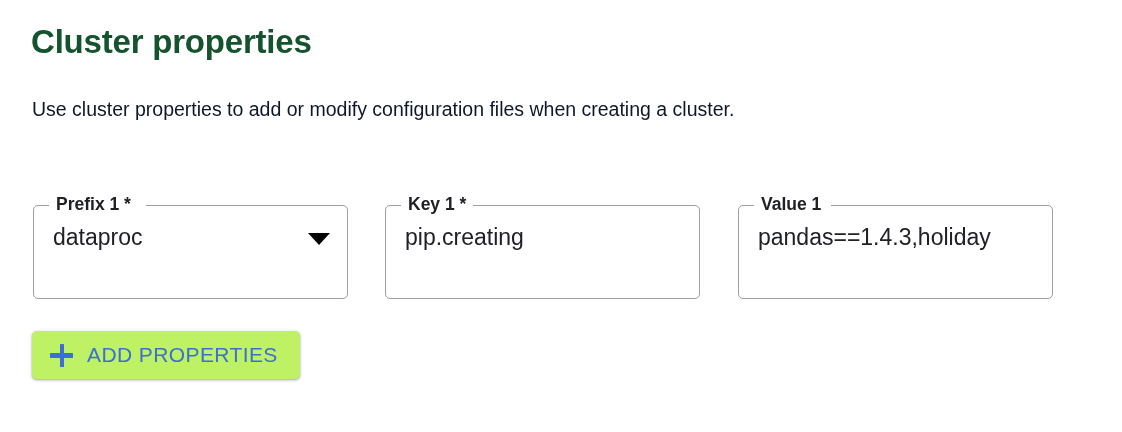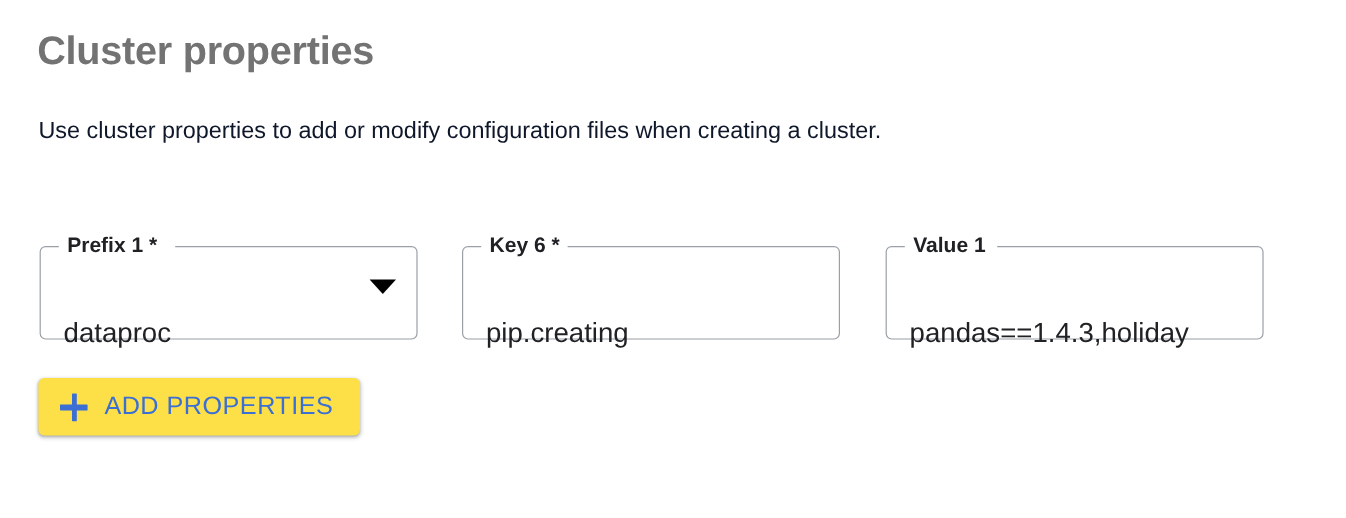--- a/index.html
+++ b/index.html
@@ -23,21 +23,21 @@
 
   
   .page-title {
     position: absolute;
     left: 31px;
     top: 22px;
     font-size: 33px;
     line-height: 40px;
     font-weight: 700;
     letter-spacing: -0.2px;
-    color: #737373;
+    color: #14532d;
     white-space: nowrap;
   }
 
   .page-description {
     position: absolute;
     left: 32px;
     top: 96px;
     font-size: 19.5px;
     line-height: 26px;
     font-weight: 400;
@@ -50,21 +50,21 @@
     position: absolute;
     left: 0;
     top: 205px;
     width: 1122px;
     height: 80px;
   }
 
   .field {
     position: absolute;
     top: 0;
-    height: 78px;
+    height: 94px;
     box-sizing: border-box;
   }
 
   .field-outline {
     position: absolute;
     inset: 0;
     border: 1.6px solid #9aa0a6;
     border-radius: 5px;
     box-sizing: border-box;
     pointer-events: none;
@@ -96,21 +96,20 @@
     position: absolute;
     left: 20px;
     right: 14px;
     top: 17px;
     font-size: 23px;
     line-height: 30px;
     font-weight: 400;
     color: #202124;
     white-space: nowrap;
     overflow: hidden;
-    margin-top: 40px;
   }
 
   .field-value.clipped {
     text-overflow: clip;
   }
 
   .select-arrow {
     position: absolute;
     right: 18px;
     top: 28px;
@@ -122,27 +121,27 @@
   }
 
   #field-prefix { left: 33px; width: 315px; }
   #field-key    { left: 385px; width: 315px; }
   #field-value  { left: 738px; width: 315px; }
 
   
   .add-button {
     position: absolute;
     left: 32px;
-    top: 315px;
+    top: 331px;
     height: 48px;
     padding: 0 22px 0 18px;
     display: flex;
     align-items: center;
     gap: 14px;
-    background: #fde047;
+    background: #bef264;
     border: none;
     border-radius: 5px;
     box-shadow: 0 1px 2px 0 rgba(60,64,67,0.30),
                 0 1px 3px 1px rgba(60,64,67,0.15);
     cursor: pointer;
     font-family: inherit;
   }
 
   .plus-icon {
     position: relative;
@@ -192,21 +191,21 @@
       <div class="field-outline"></div>
       <div class="field-notch" style="width:97px;"></div>
       <div class="field-label">Prefix 1 *</div>
       <div class="field-value">dataproc</div>
       <div class="select-arrow"></div>
     </div>
 
     <div class="field" id="field-key">
       <div class="field-outline"></div>
       <div class="field-notch" style="width:72px;"></div>
-      <div class="field-label">Key 6 *</div>
+      <div class="field-label">Key 1 *</div>
       <div class="field-value">pip.creating</div>
     </div>
 
     <div class="field" id="field-value">
       <div class="field-outline"></div>
       <div class="field-notch" style="width:77px;"></div>
       <div class="field-label">Value 1</div>
       <div class="field-value clipped">pandas==1.4.3,holiday</div>
     </div>
 

